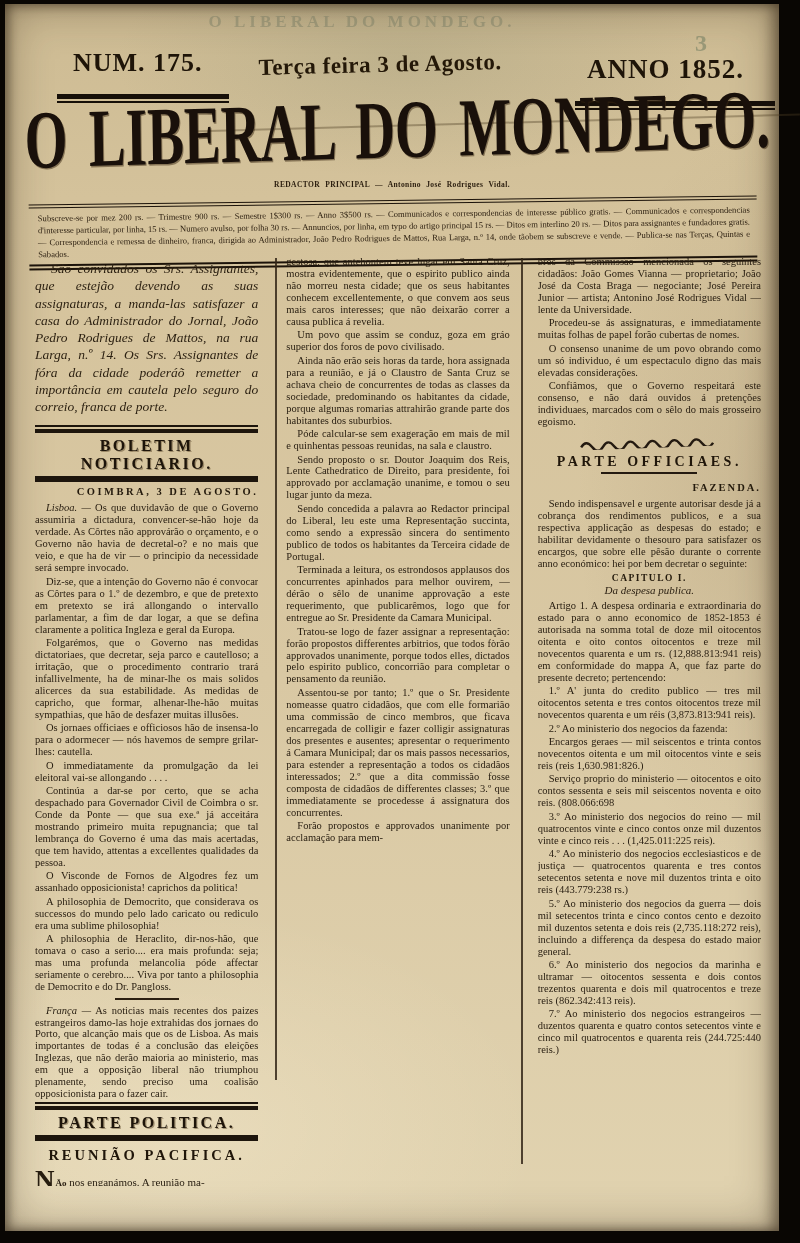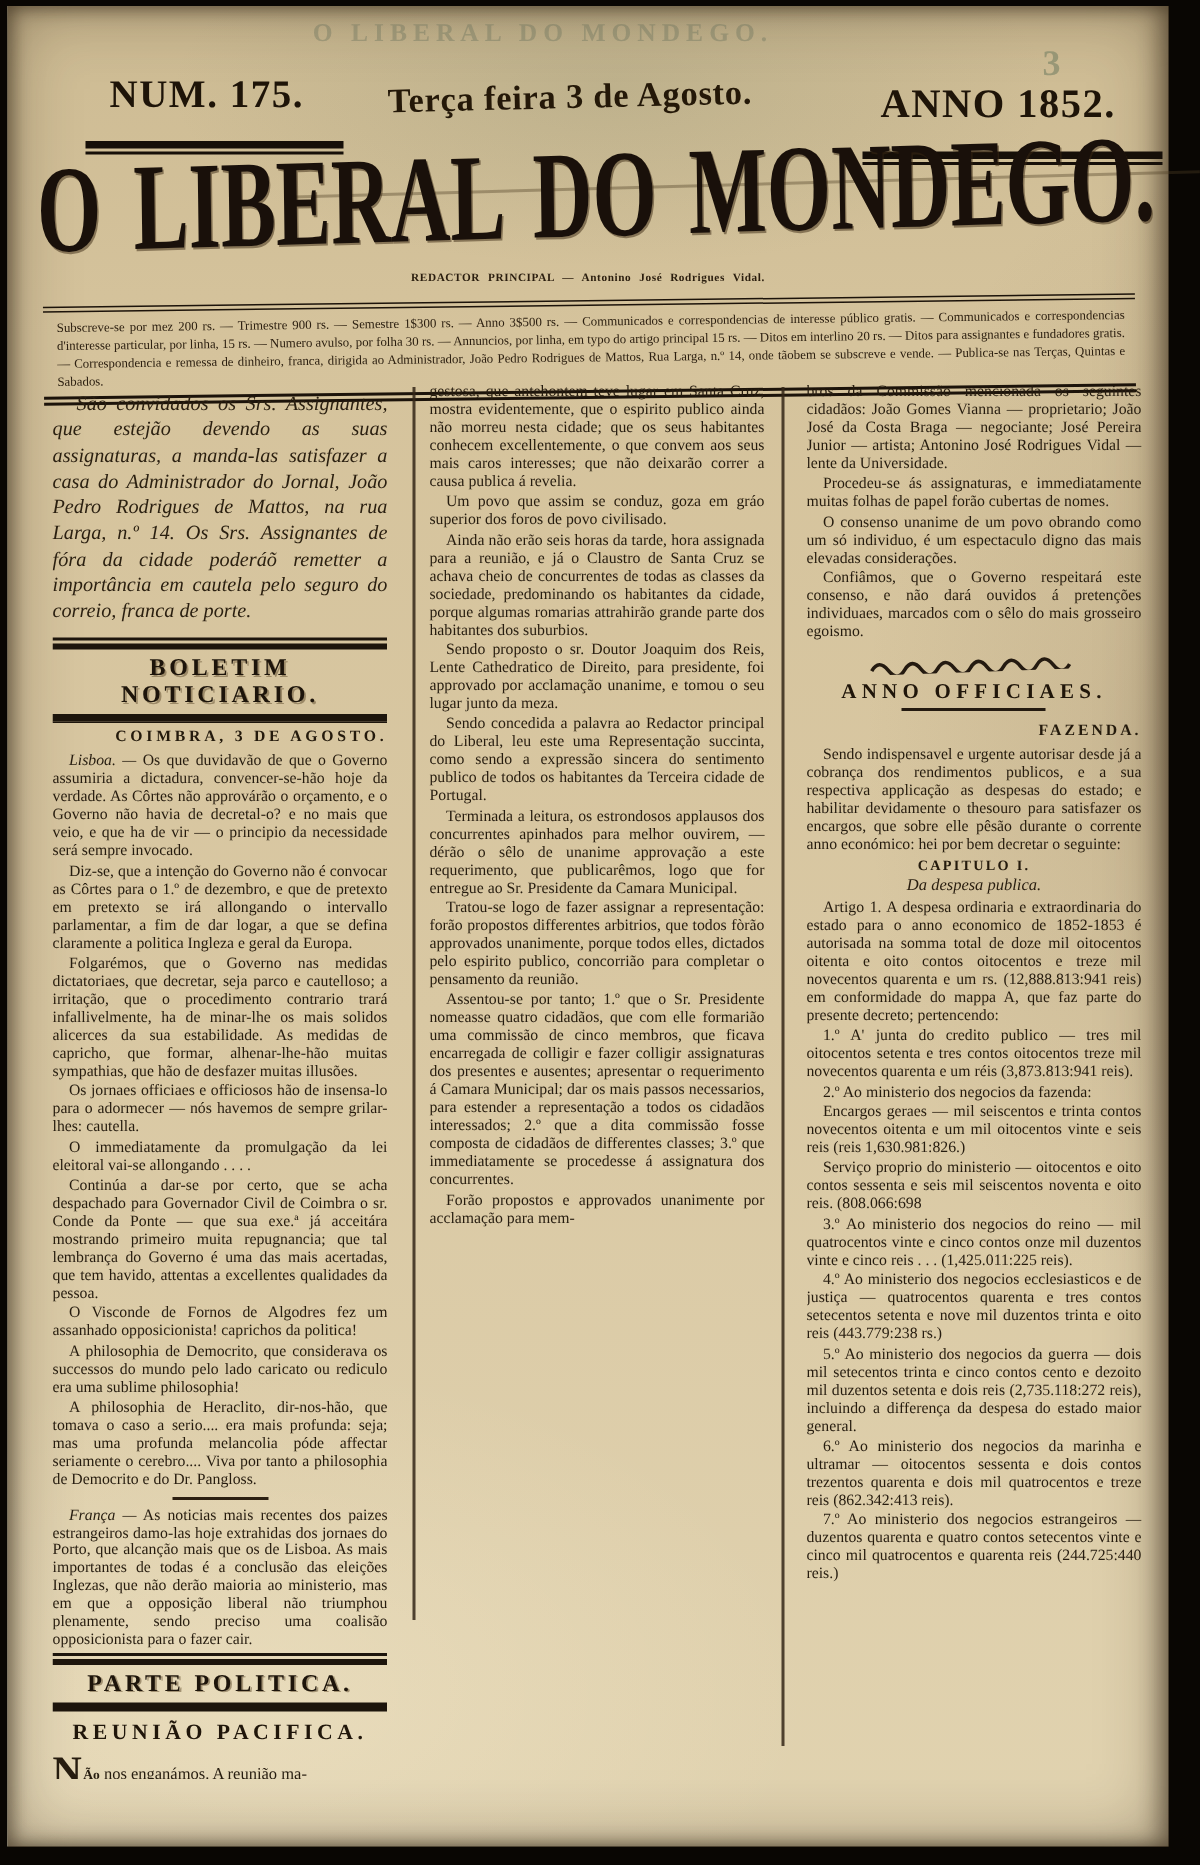--- a/index.html
+++ b/index.html
@@ -144,39 +144,40 @@
 
       <div class="article-title">REUNIÃO PACIFICA.</div>
 
       <p class="opening"><span class="dropcap">N</span><span class="smallAo">Ão</span><span> nos enganámos. A reunião ma-</span></p>
     </div>
 
     <div class="col">
       <p class="bodyp" style="text-indent:0">gestosa, que antehontem teve lugar em Santa Cruz, mostra evidentemente, que o espirito publico ainda não morreu nesta cidade; que os seus habitantes conhecem excellentemente, o que convem aos seus mais caros interesses; que não deixarão correr a causa publica á revelia.</p>
       <p class="bodyp">Um povo que assim se conduz, goza em gráo superior dos foros de povo civilisado.</p>
       <p class="bodyp">Ainda não erão seis horas da tarde, hora assignada para a reunião, e já o Claustro de Santa Cruz se achava cheio de concurrentes de todas as classes da sociedade, predominando os habitantes da cidade, porque algumas romarias attrahirão grande parte dos habitantes dos suburbios.</p>
+      <p class="bodyp">Póde calcular-se sem exageração em mais de mil e quinhentas pessoas reunidas, na sala e claustro.</p>
       <p class="bodyp">Sendo proposto o sr. Doutor Joaquim dos Reis, Lente Cathedratico de Direito, para presidente, foi approvado por acclamação unanime, e tomou o seu lugar junto da meza.</p>
       <p class="bodyp">Sendo concedida a palavra ao Redactor principal do Liberal, leu este uma Representação succinta, como sendo a expressão sincera do sentimento publico de todos os habitantes da Terceira cidade de Portugal.</p>
       <p class="bodyp">Terminada a leitura, os estrondosos applausos dos concurrentes apinhados para melhor ouvirem, — dérão o sêlo de unanime approvação a este requerimento, que publicarêmos, logo que for entregue ao Sr. Presidente da Camara Municipal.</p>
       <p class="bodyp">Tratou-se logo de fazer assignar a representação: forão propostos differentes arbitrios, que todos fòrão approvados unanimente, porque todos elles, dictados pelo espirito publico, concorrião para completar o pensamento da reunião.</p>
       <p class="bodyp">Assentou-se por tanto; 1.º que o Sr. Presidente nomeasse quatro cidadãos, que com elle formarião uma commissão de cinco membros, que ficava encarregada de colligir e fazer colligir assignaturas dos presentes e ausentes; apresentar o requerimento á Camara Municipal; dar os mais passos necessarios, para estender a representação a todos os cidadãos interessados; 2.º que a dita commissão fosse composta de cidadãos de differentes classes; 3.º que immediatamente se procedesse á assignatura dos concurrentes.</p>
       <p class="bodyp">Forão propostos e approvados unanimente por acclamação para mem-</p>
     </div>
 
     <div class="col">
       <p class="bodyp" style="text-indent:0">bros da Commissão mencionada os seguintes cidadãos: João Gomes Vianna — proprietario; João José da Costa Braga — negociante; José Pereira Junior — artista; Antonino José Rodrigues Vidal — lente da Universidade.</p>
       <p class="bodyp">Procedeu-se ás assignaturas, e immediatamente muitas folhas de papel forão cubertas de nomes.</p>
       <p class="bodyp">O consenso unanime de um povo obrando como um só individuo, é um espectaculo digno das mais elevadas considerações.</p>
       <p class="bodyp">Confiâmos, que o Governo respeitará este consenso, e não dará ouvidos á pretenções individuaes, marcados com o sêlo do mais grosseiro egoismo.</p>
 
       <svg class="squiggle" width="140" height="12" viewBox="0 0 140 12">
         <path d="M2 9 q5 -8 11 0 t11 0 t11 0 t11 0 t11 0 t11 0 t11 0 t11 0 t11 0 t11 0 t11 0 t11 0" fill="none" stroke="#241a10" stroke-width="2.4"></path>
       </svg>
 
-      <div class="actos">ANNO OFFICIAES.</div>
+      <div class="actos">PARTE OFFICIAES.</div>
       <div class="actos-rule"></div>
 
       <div class="fazenda">FAZENDA.</div>
 
       <p class="bodyp">Sendo indispensavel e urgente autorisar desde já a cobrança dos rendimentos publicos, e a sua respectiva applicação as despesas do estado; e habilitar devidamente o thesouro para satisfazer os encargos, que sobre elle pêsão durante o corrente anno económico: hei por bem decretar o seguinte:</p>
 
       <div class="capitulo">CAPITULO I.</div>
       <div class="capitulo-sub">Da despesa publica.</div>
 
       <p class="bodyp">Artigo 1. A despesa ordinaria e extraordinaria do estado para o anno economico de 1852-1853 é autorisada na somma total de doze mil oitocentos oitenta e oito contos oitocentos e treze mil novecentos quarenta e um rs. (12,888.813:941 reis) em conformidade do mappa A, que faz parte do presente decreto; pertencendo:</p>

